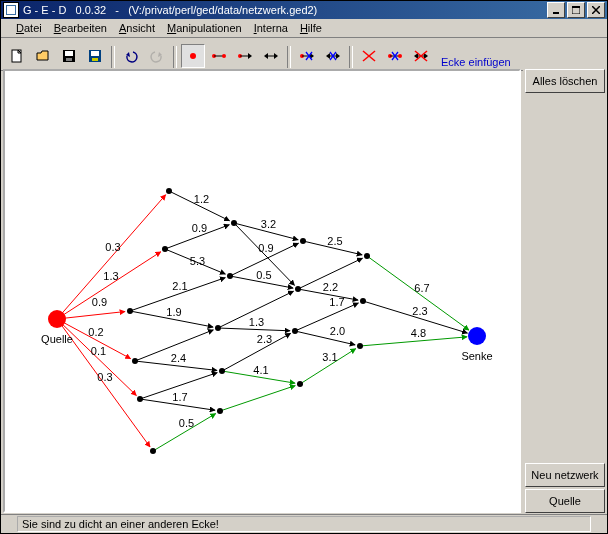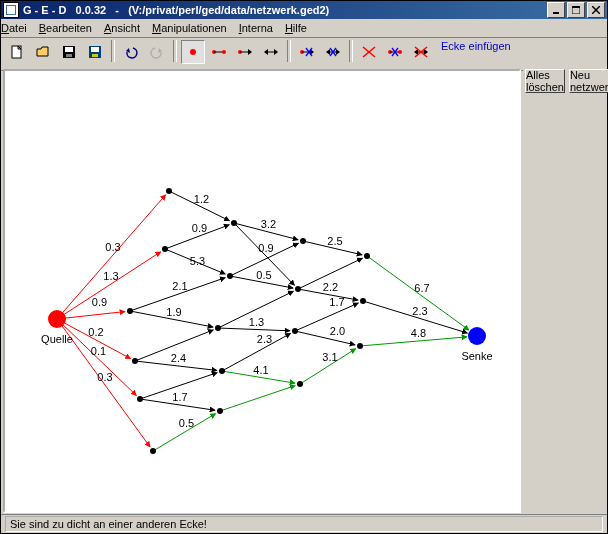--- a/index.html
+++ b/index.html
@@ -1,37 +1,37 @@
 <!DOCTYPE html>
 <html><head>
 <meta charset="utf-8">
 <style>
   html, body { margin:0; padding:0; font-family: Tahoma, Arial, sans-serif; font-size:11px; }
   .window { width:608px; height:534px; background:#d4d0c8; position:relative; border:1px solid #000; box-sizing:border-box; }
   .titlebar { height:18px; background:linear-gradient(to right,#0a246a,#3a6ea5); color:#fff; display:flex; align-items:center; padding:0 2px; }
   .titlebar .icon { width:14px; height:14px; background:#fff; border:1px solid #000; margin-right:4px; position:relative; }
   .titlebar .icon::after{content:"";position:absolute;left:2px;top:2px;width:8px;height:8px;border:1px solid #3a6ea5;}
-  .titlebar .title { flex:1; font-weight:bold; white-space:pre; }
+  .titlebar .title { flex:1; font-weight:normal; white-space:pre; }
   .titlebar .btns { display:flex; gap:2px; }
   .titlebar .btn { width:16px; height:14px; background:#d4d0c8; border:1px solid #fff; border-right-color:#404040; border-bottom-color:#404040; display:flex; align-items:center; justify-content:center; }
   .titlebar .btn svg { display:block; }
-  .menubar { height:18px; background:#d4d0c8; display:flex; align-items:center; padding:0 0; gap:12px; border-bottom:1px solid #808080; }
+  .menubar { height:18px; background:#d4d0c8; display:flex; align-items:center; padding:0 15px; gap:12px; border-bottom:1px solid #808080; }
   .menubar span { cursor:default; }
   .menubar span u { text-decoration:underline; }
-  .toolbar { height:28px; background:#d4d0c8; display:flex; align-items:flex-start; padding:2px 4px; gap:2px; border-bottom:1px solid #808080; }
+  .toolbar { height:28px; background:#d4d0c8; display:flex; align-items:flex-end; padding:2px 4px; gap:2px; border-bottom:1px solid #808080; }
   .tbtn { width:22px; height:22px; border:1px solid #d4d0c8; display:flex; align-items:center; justify-content:center; background:#d4d0c8; }
   .tbtn.active { border-top-color:#808080; border-left-color:#808080; border-right-color:#fff; border-bottom-color:#fff; background:#e0e0e0; }
   .sep { width:2px; height:22px; border-left:1px solid #808080; border-right:1px solid #fff; margin:0 2px; }
   .mode-hint { color:#0000cc; margin-left:6px; }
   .content { position:absolute; top:66px; bottom:18px; left:0; right:0; display:flex; }
   .canvas-wrap { flex:1; background:#fff; border:2px inset #fff; margin:2px; position:relative; overflow:hidden; }
-  .sidebar { width:80px; display:flex; background:#d4d0c8; padding:2px; gap:2px; }
+  .sidebar { width:80px; display:flex; flex-direction:column; background:#d4d0c8; padding:2px; gap:2px; }
   .sidebar .spacer { flex:1; }
   .sbtn { height:22px; border:1px solid; border-top-color:#fff; border-left-color:#fff; border-right-color:#404040; border-bottom-color:#404040; display:flex; align-items:center; justify-content:center; background:#d4d0c8; font-size:11px; }
-  .statusbar { position:absolute; bottom:0; left:0; right:0; height:18px; border-top:1px solid #808080; background:#d4d0c8; display:flex; align-items:center; padding:0 4px;justify-content:flex-end; }
+  .statusbar { position:absolute; bottom:0; left:0; right:0; height:18px; border-top:1px solid #808080; background:#d4d0c8; display:flex; align-items:center; padding:0 16px;justify-content:flex-end; }
   .statusbar .cell { border:1px inset #fff; padding:0 4px; height:14px; line-height:14px; flex:1; }
   svg text { font-family: Tahoma, Arial, sans-serif; font-size:11px; fill:#000; }
 </style>
 </head>
 <body>
 
 <div class="window">
   <div class="titlebar">
     <div class="icon"></div>
     <div class="title">G - E - D   0.0.32   -   (V:/privat/perl/ged/data/netzwerk.ged2)</div>

